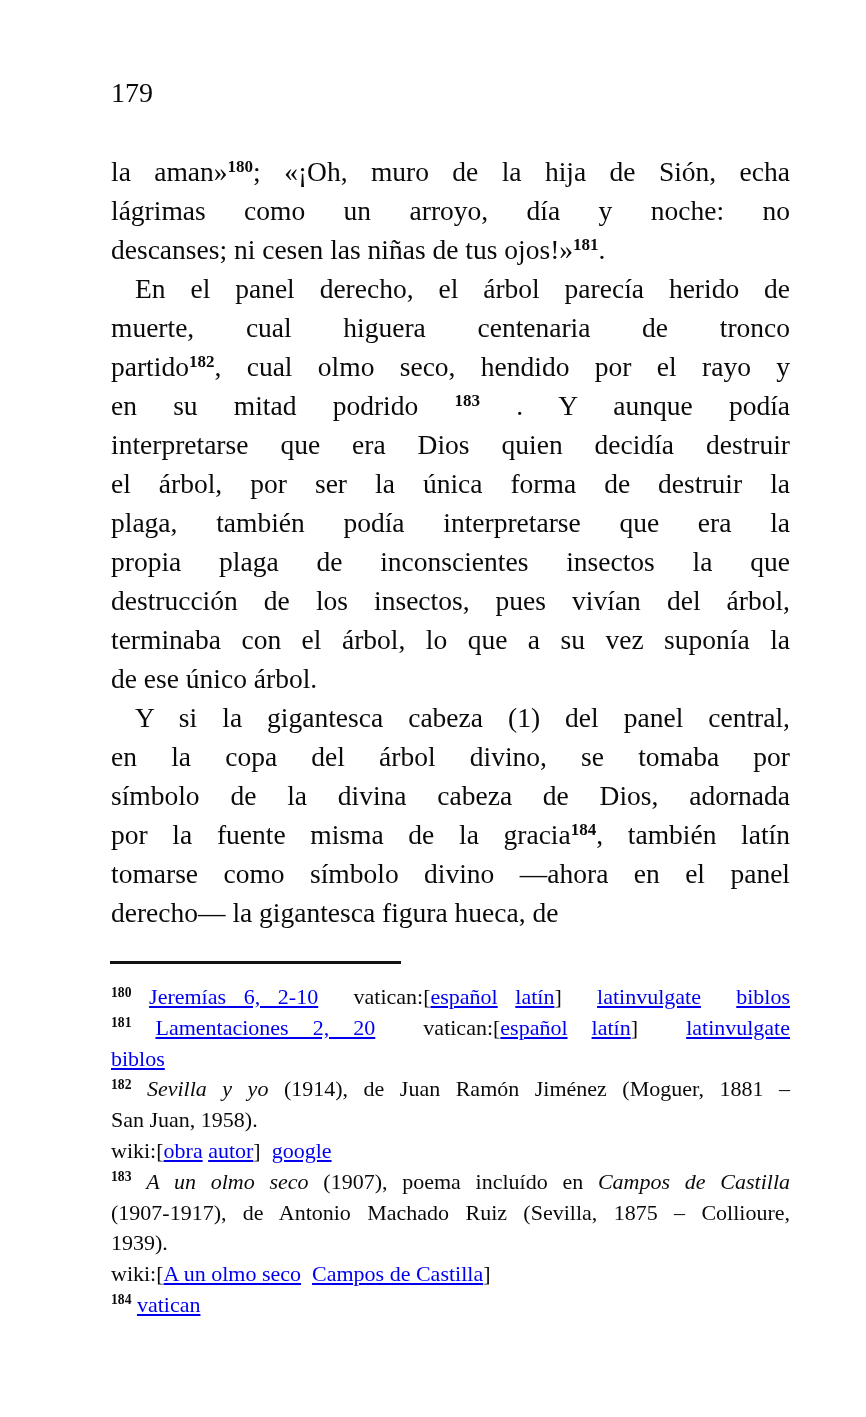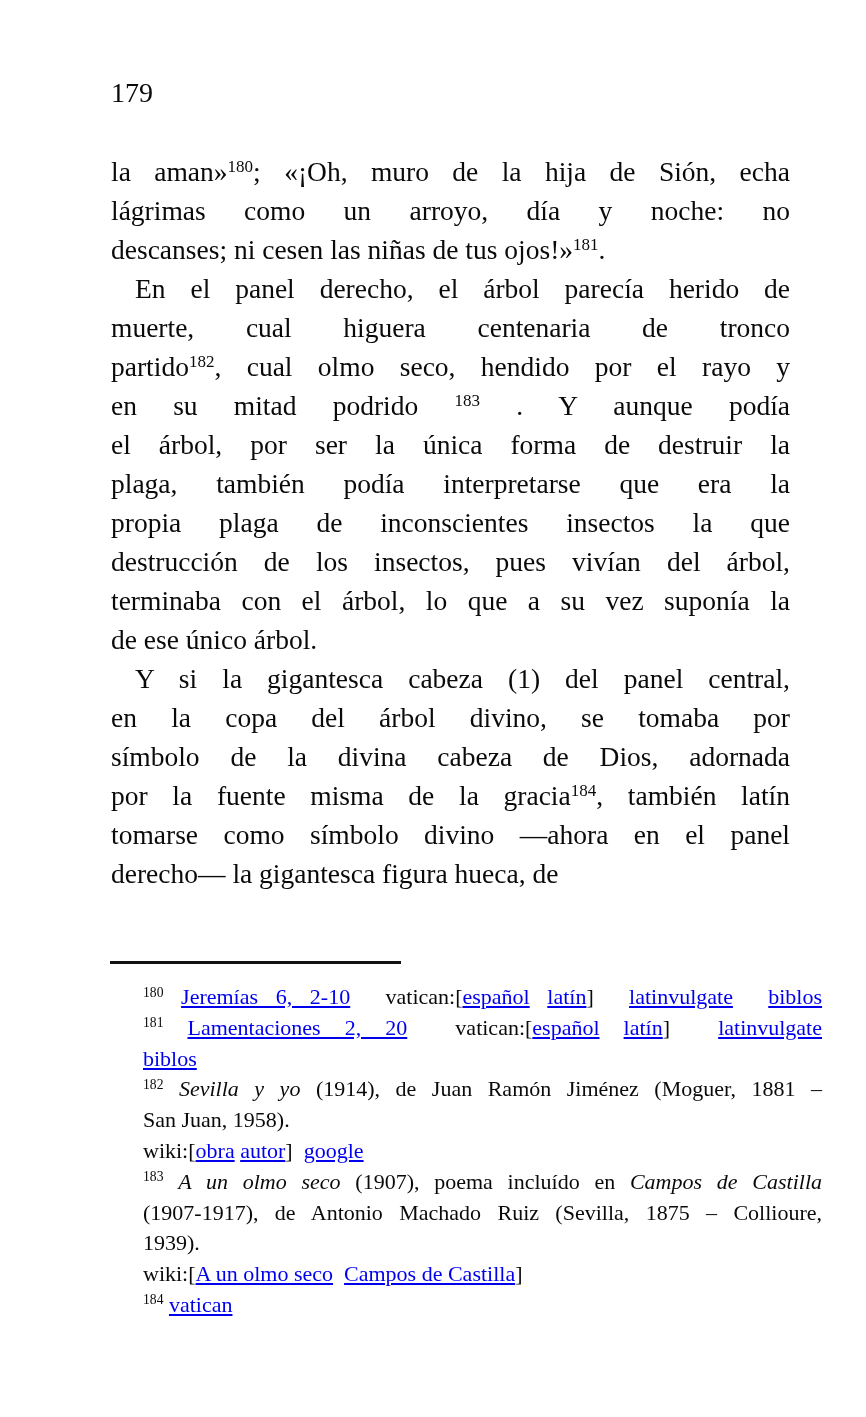--- a/index.html
+++ b/index.html
@@ -18,43 +18,44 @@
   .body-text {
     position:absolute; top:152px; left:111px; width:679px;
     font-size:27.5px; line-height:39px;
   }
   .footnote-sep {
     position:absolute; top:961px; left:110px;
     width:291px; height:3px; background:#111;
   }
   .footnotes {
     position:absolute; top:982px; left:111px; width:679px;
-    font-size:22px; line-height:30.8px;margin-left:32px;
+    font-size:22px; line-height:30.8px;
   }
   .line { white-space:normal; }
   .just { text-align:justify; text-align-last:justify; }
   .left { text-align:center; text-align-last:left; }
   .indent { text-indent:24px; }
   .link { color:var(--link-color,#0000EE); text-decoration:underline; cursor:pointer; }
   .it { font-style:italic; }
-  .sup { font-size:62%; position:relative; top:-0.55em; line-height:0; }
+  .sup { font-size:62%; position:relative; top:-0.55em; line-height:0;font-weight:bold; }
 </style>
 </head>
 <body>
 
 <div class="page-number">179</div>
 
 <div class="body-text">
     <div class="line just"><span>la aman»</span><span class="sup">180</span><span>; «¡Oh, muro de la hija de Sión, echa</span></div>
     <div class="line just"><span>lágrimas como un arroyo, día y noche: no</span></div>
     <div class="line left"><span>descanses; ni cesen las niñas de tus ojos!»</span><span class="sup">181</span><span>.</span></div>
     <div class="line just indent"><span>En el panel derecho, el árbol parecía herido de</span></div>
     <div class="line just"><span>muerte, cual higuera centenaria de tronco</span></div>
     <div class="line just"><span>partido</span><span class="sup">182</span><span>, cual olmo seco, hendido por el rayo y</span></div>
     <div class="line just"><span>en su mitad podrido </span><span class="sup">183</span><span> . Y aunque podía</span></div>
+    <div class="line just"><span>interpretarse que era Dios quien decidía destruir</span></div>
     <div class="line just"><span>el árbol, por ser la única forma de destruir la</span></div>
     <div class="line just"><span>plaga, también podía interpretarse que era la</span></div>
     <div class="line just"><span>propia plaga de inconscientes insectos la que</span></div>
     <div class="line just"><span>destrucción de los insectos, pues vivían del árbol,</span></div>
     <div class="line just"><span>terminaba con el árbol, lo que a su vez suponía la</span></div>
     <div class="line left"><span>de ese único árbol.</span></div>
     <div class="line just indent"><span>Y si la gigantesca cabeza (1) del panel central,</span></div>
     <div class="line just"><span>en la copa del árbol divino, se tomaba por</span></div>
     <div class="line just"><span>símbolo de la divina cabeza de Dios, adornada</span></div>
     <div class="line just"><span>por la fuente misma de la gracia</span><span class="sup">184</span><span>, también latín</span></div>

